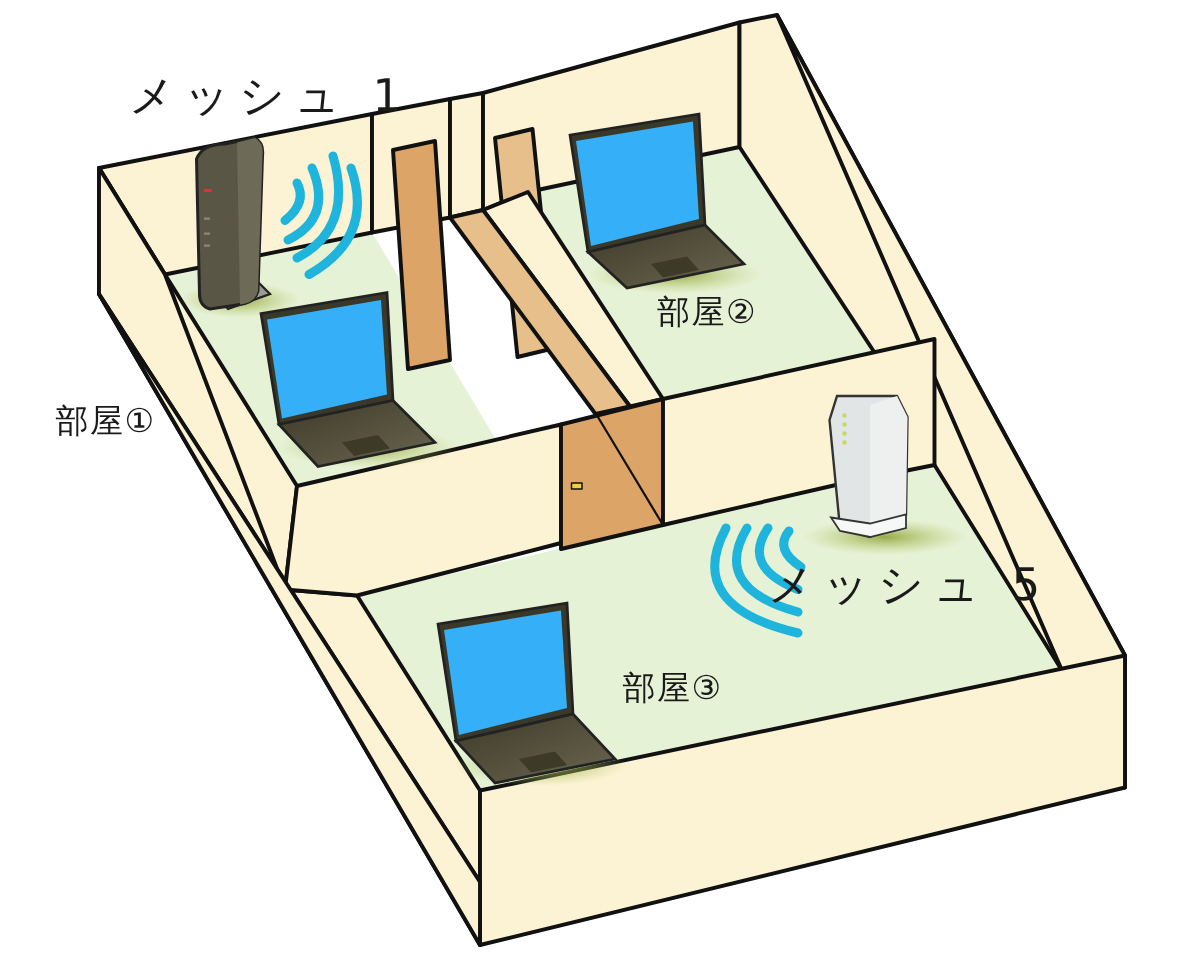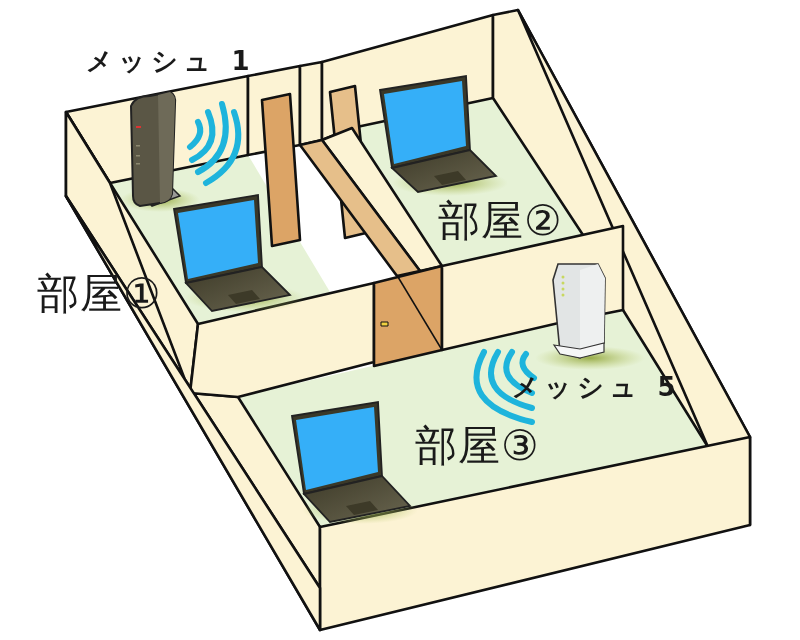--- a/index.html
+++ b/index.html
@@ -1,20 +1,20 @@
 <!DOCTYPE html>
 <html><head>
   <meta charset="utf-8">
   <style>
     html, body { margin:0; padding:0; background:#ffffff; }
     body { width:800px; height:640px; overflow:hidden; position:relative; font-family:"DejaVu Sans", sans-serif; }
     #scene { position:absolute; left:0; top:0; width:800px; height:640px; }
     .lbl { position:absolute; color:#1a1a1a; white-space:nowrap; font-family:"DejaVu Sans", sans-serif; }
-    .lbl-mesh { font-size:26px; letter-spacing:6px;font-weight:bold; }
-    .lbl-room { font-size:42px; letter-spacing:1px; }
+    .lbl-mesh { font-size:30px; letter-spacing:6px; }
+    .lbl-room { font-size:22px; letter-spacing:1px; }
   </style>
 </head>
 <body>
 
 <svg id="scene" viewBox="0 0 800 640" xmlns="http://www.w3.org/2000/svg">
   <defs>
     <radialGradient id="shadowG" cx="50%" cy="50%" r="50%">
       <stop offset="0%" stop-color="#8fa43a" stop-opacity="0.9"></stop>
       <stop offset="100%" stop-color="#b9c86a" stop-opacity="0"></stop>
     </radialGradient>
@@ -126,13 +126,13 @@
     <polygon points="6,18 84,5 88,70 16,88" fill="#35aff8"></polygon>
     <polygon points="14,92 92,74 120,104 40,120" fill="url(#kbG)" stroke="#222" stroke-width="1.8"></polygon>
     <polygon points="56,104 80,99 88,108 64,113" fill="#3d3a28"></polygon>
   </g>
 </svg>
 
 <div class="lbl lbl-mesh" style="left:86px; top:44px;">メッシュ 1</div>
 <div class="lbl lbl-mesh" style="left:512px; top:370px;">メッシュ 5</div>
 <div class="lbl lbl-room" style="left:37px; top:266px;">部屋①</div>
 <div class="lbl lbl-room" style="left:438px; top:193px;">部屋②</div>
-<div class="lbl lbl-room" style="left:415px; top:418px;">部屋③</div>
+<div class="lbl lbl-room" style="left:415px; top:444px;">部屋③</div>
 
 </body></html>

